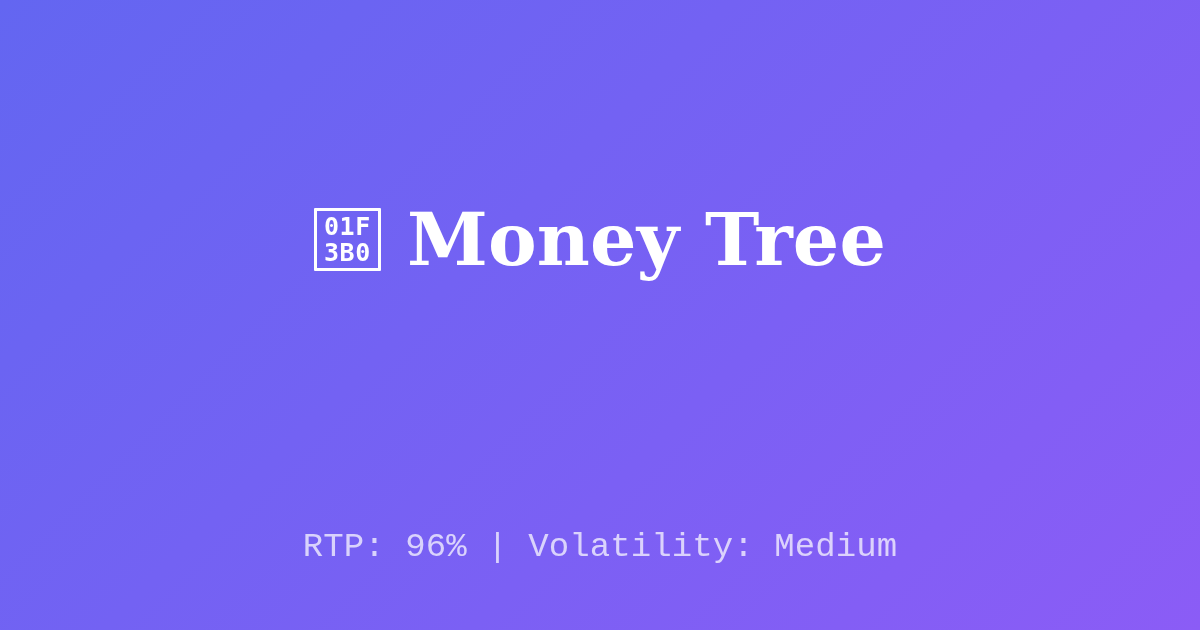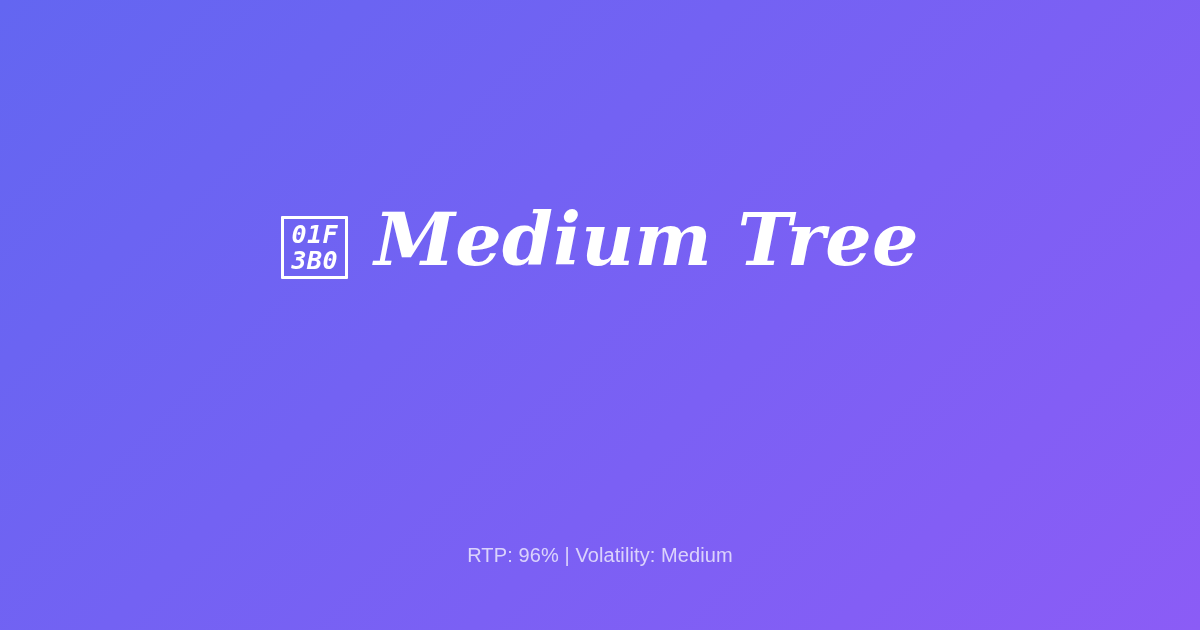--- a/index.html
+++ b/index.html
@@ -37,27 +37,26 @@
     display: flex;
     flex-direction: column;
     align-items: center;
     justify-content: center;
     padding: 0 48px;
     box-sizing: border-box;
   }
 
   .title-row {
     display: flex;
-    align-items: flex-end;
+    align-items: center;
     justify-content: center;
     gap: 26px;
     margin: 0;
     line-height: 1.08;
     white-space: nowrap;
-    font-style: italic;
   }
 
   
   .tofu {
     display: inline-flex;
     flex-direction: column;
     align-items: center;
     justify-content: center;
     box-sizing: border-box;
     width: 67px;
@@ -97,42 +96,42 @@
     text-align: center;
   }
 
   
   .meta {
     position: absolute;
     left: 0;
     right: 0;
     bottom: 62px;
     text-align: center;
-    font-family: Liberation Sans, sans-serif;
+    font-family: Liberation Mono, monospace;
     font-weight: 400;
-    font-size: 20px;
+    font-size: 34px;
     line-height: 1.25;
     color: rgba(255, 255, 255, 0.72);
     letter-spacing: 0.1px;
     white-space: nowrap;
   }
 </style>
 </head>
 <body>
 
 <div class="og-card">
 
   <div class="hero">
 
     <div class="title-row">
       <span class="tofu" aria-label="slot machine">
         <span class="tofu-row">01F</span>
         <span class="tofu-row">3B0</span>
       </span>
-      <span class="title-text">Medium Tree</span>
+      <span class="title-text">Money Tree</span>
     </div>
 
 
   </div>
 
   <div class="meta">RTP: 96% | Volatility: Medium</div>
 
 </div>
 
 </body></html>

